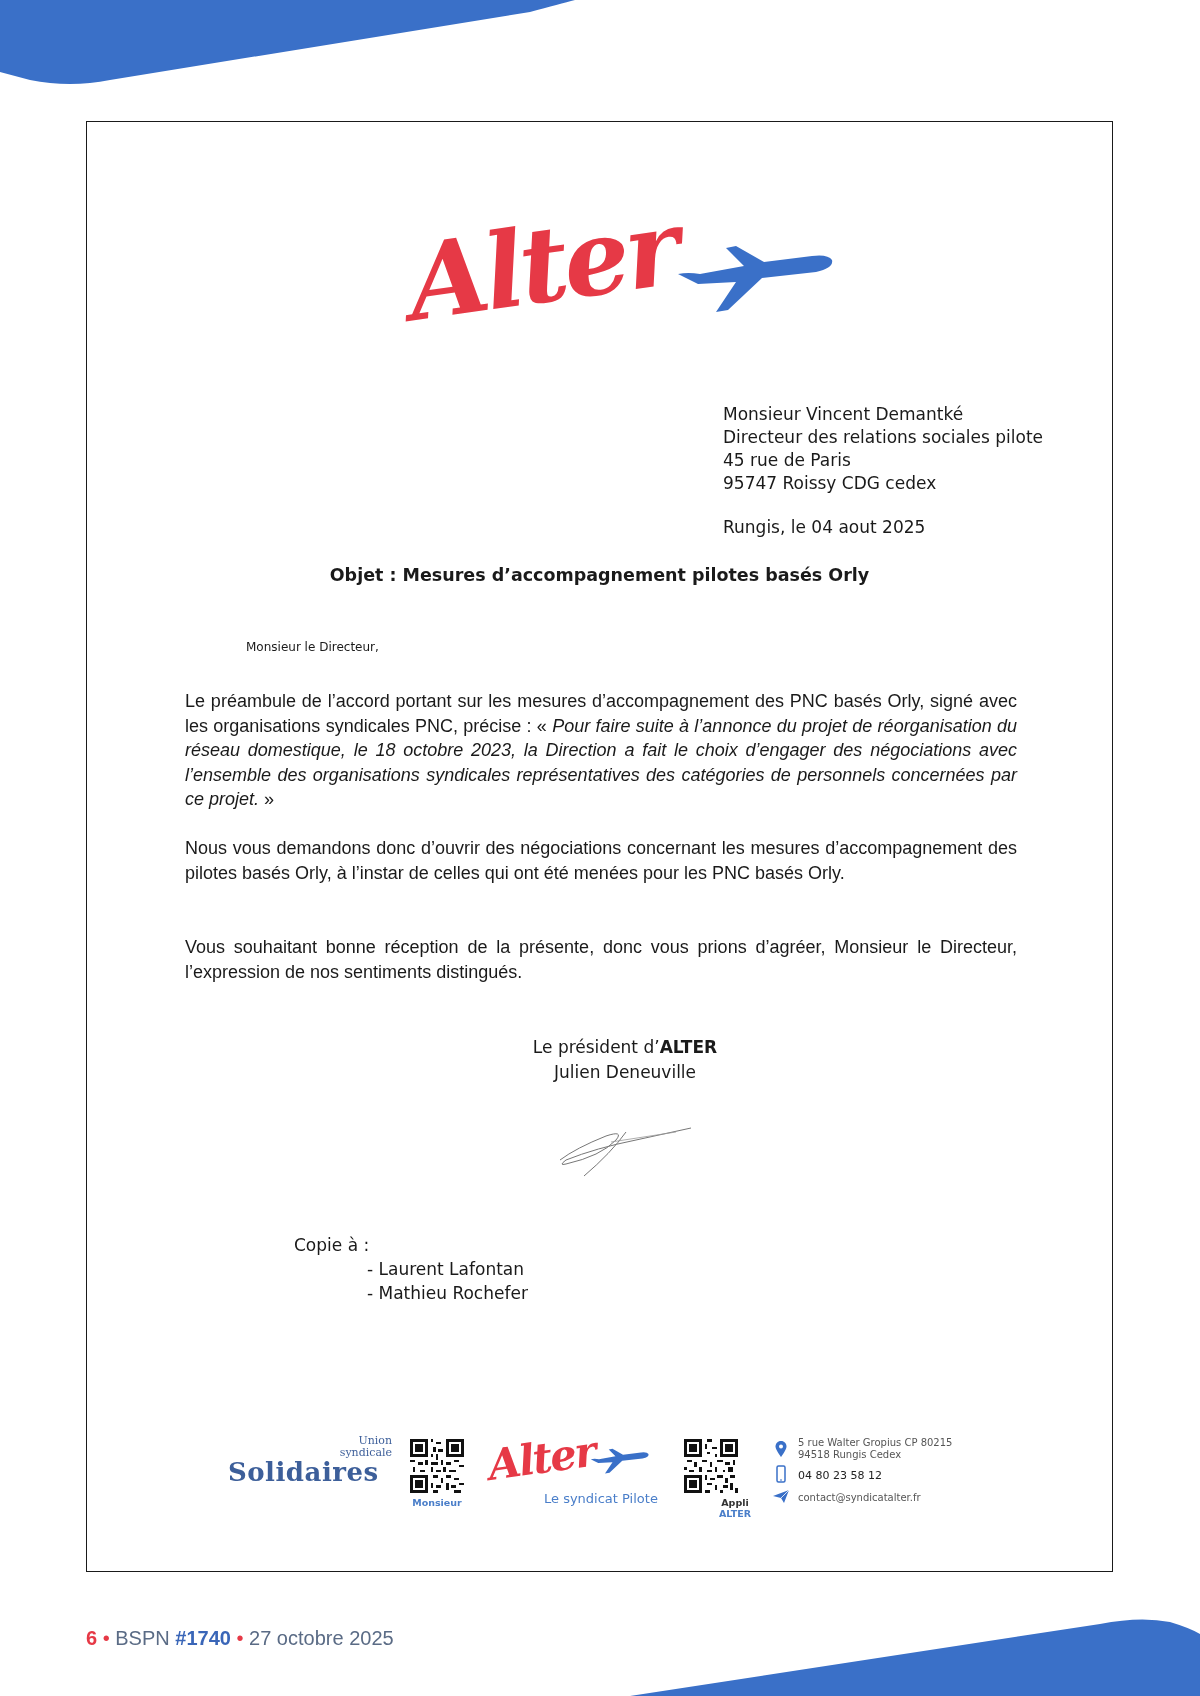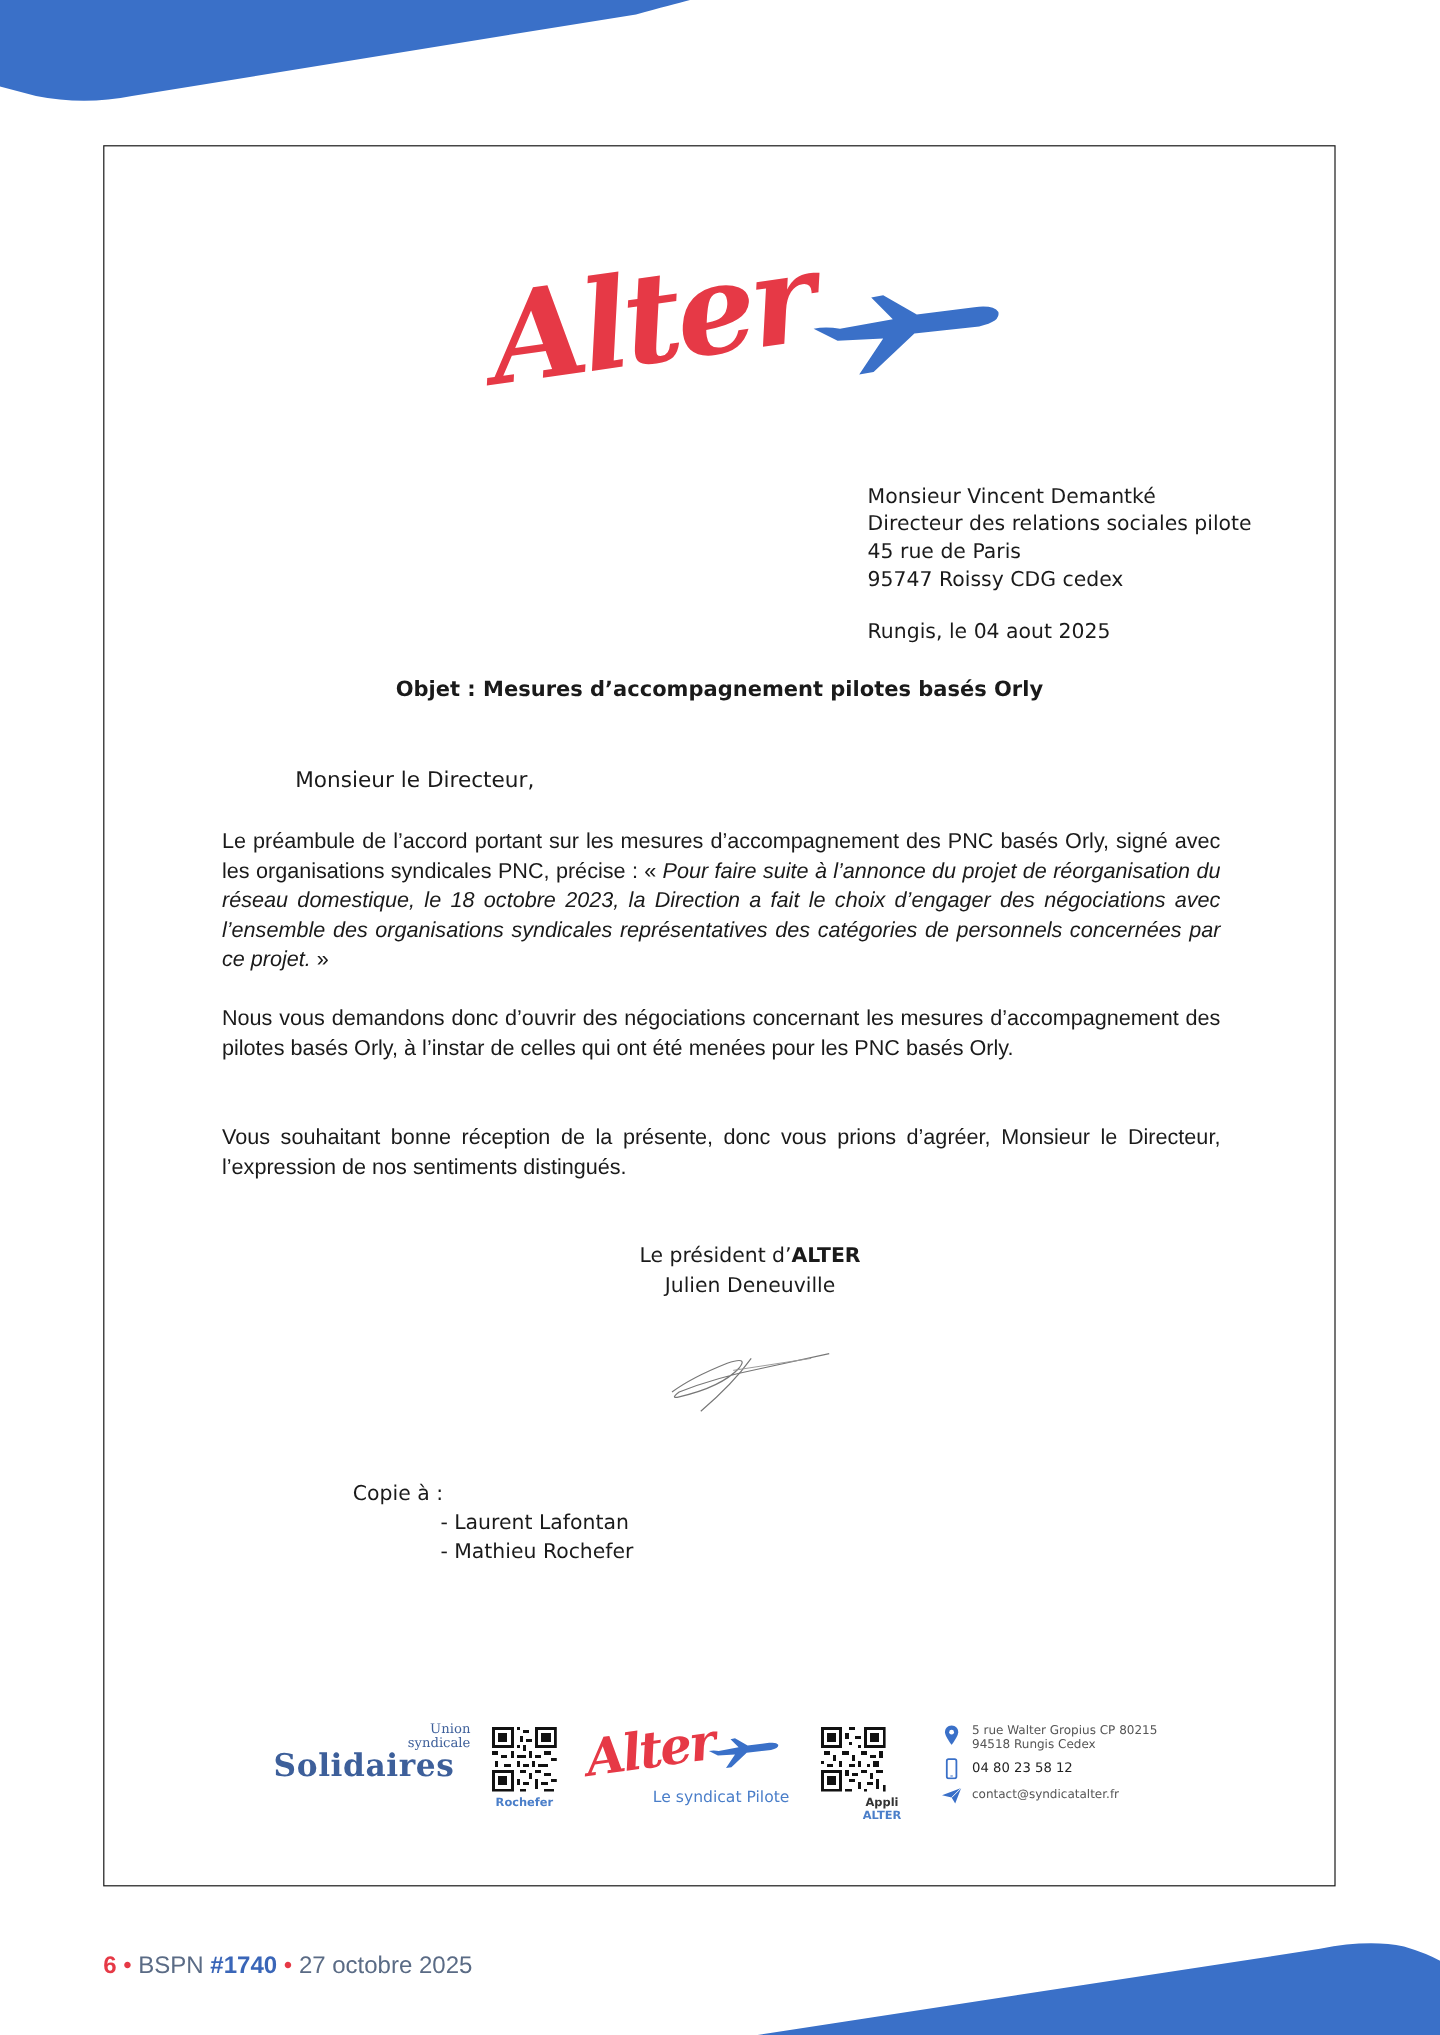--- a/index.html
+++ b/index.html
@@ -21,21 +21,21 @@
       transform: rotate(-8deg); transform-origin: left bottom;
     }
     .plane-main { position: absolute; left: 260px; top: 12px; width: 160px; height: 70px; }
 
     .recipient { position: absolute; left: 723px; top: 403px; font-size: 17px; line-height: 23px; }
     .date { position: absolute; left: 723px; top: 517px; font-size: 17px; }
     .object {
       position: absolute; left: 86px; width: 1027px; top: 565px; text-align: center;
       font-weight: bold; font-size: 17.5px;
     }
-    .salutation { position: absolute; left: 246px; top: 640px; font-size: 18px; }
+    .salutation { position: absolute; left: 246px; top: 640px; font-size: 12px; }
     .para {
       position: absolute; left: 185px; width: 832px; font-size: 17px; line-height: 24.5px;
       text-align: justify; font-family: "Liberation Sans", sans-serif; font-size: 18px;
     }
     .p1 { top: 689px; }
     .p2 { top: 836px; }
     .p3 { top: 935px; }
     .em { font-style: italic; }
     .sign { position: absolute; left: 480px; width: 290px; top: 1035px; text-align: center; font-size: 17px; line-height: 25px; }
     .sign b { font-weight: bold; }
@@ -54,21 +54,21 @@
     .ql2 { left: 451px; top: 62px; color: #333; }
     .ql2 span { color: #4a7ec9; margin-left: 48px; }
     .logo-small { position: absolute; left: 272px; top: 0; width: 170px; height: 80px; }
     .ls-text {
       position: absolute; left: 0; top: 6px; font-family: "DejaVu Serif", serif; font-style: italic; font-weight: bold;
       font-size: 42px; color: #e63946; letter-spacing: -2px; transform: rotate(-8deg); transform-origin: left bottom;
     }
     .ls-plane { position: absolute; left: 98px; top: 12px; width: 60px; height: 28px; }
     .ls-tag { position: absolute; left: 52px; top: 56px; font-size: 13px; color: #4a7ec9; }
     .contacts { position: absolute; left: 552px; top: 0; width: 210px; font-size: 10px; color: #555; }
-    .c-row { position: absolute; left: 12px; display: flex; align-items: flex-start; }
+    .c-row { position: absolute; left: 0; display: flex; align-items: center; }
     .c-icon { width: 18px; height: 18px; margin-right: 8px; }
     .c-txt { line-height: 12px; }
     .cr1 { top: 2px; }
     .cr2 { top: 30px; }
     .cr2 .c-txt { font-size: 11px; color: #222; padding-top: 3px; }
     .cr3 { top: 52px; }
 
     .page-footer { position: absolute; left: 86px; top: 1627px; font-family: "Liberation Sans", sans-serif; font-size: 20px; color: #5a6b85; }
     .pf-num { color: #e63946; font-weight: bold; }
     .pf-dot { color: #e63946; }
@@ -140,21 +140,21 @@
       <rect x="1" y="1" width="5" height="5" fill="#fff"></rect>
       <rect x="2" y="2" width="3" height="3" fill="#111"></rect>
     <rect x="14" y="0" width="7" height="7" fill="#111"></rect>
       <rect x="15" y="1" width="5" height="5" fill="#fff"></rect>
       <rect x="16" y="2" width="3" height="3" fill="#111"></rect>
     <rect x="0" y="14" width="7" height="7" fill="#111"></rect>
       <rect x="1" y="15" width="5" height="5" fill="#fff"></rect>
       <rect x="2" y="16" width="3" height="3" fill="#111"></rect>
     <path d="M8,0h1v1h-1zM10,1h2v1h-2zM9,3h1v2h-1zM11,4h2v1h-2zM8,6h1v1h-1zM10,6h1v2h-1zM0,8h2v1h-2zM3,9h2v1h-2zM6,8h1v2h-1zM8,9h3v1h-3zM12,8h1v2h-1zM14,9h2v1h-2zM17,8h2v1h-2zM19,10h2v1h-2zM1,11h1v2h-1zM4,12h2v1h-2zM8,11h1v2h-1zM10,12h2v1h-2zM13,11h1v2h-1zM15,12h3v1h-3zM9,14h2v1h-2zM12,15h1v2h-1zM14,14h2v1h-2zM17,15h2v1h-2zM8,17h1v2h-1zM10,18h2v1h-2zM14,17h1v3h-1zM16,18h2v1h-2zM19,17h2v1h-2zM9,20h2v1h-2zM17,20h3v1h-3z" fill="#111"></path>
   </svg>
-  <div class="qr-label ql1">Rochefer</div>
+  <div class="qr-label ql1">Monsieur</div>
 
   <div class="logo-small">
     <div class="ls-text">Alter</div>
     <svg class="ls-plane" viewBox="0 0 160 70">
       <path d="M2,30 Q10,34 22,40 L60,38 L40,68 L52,66 L86,34 L140,28 Q158,24 156,16 Q152,10 136,12 L88,18 L60,2 L50,4 L68,22 L24,30 Q12,28 2,30 Z" fill="#3a70c8"></path>
     </svg>
     <div class="ls-tag">Le syndicat Pilote</div>
   </div>
 
   <svg class="qr qr2" viewBox="0 0 21 21" shape-rendering="crispEdges">

